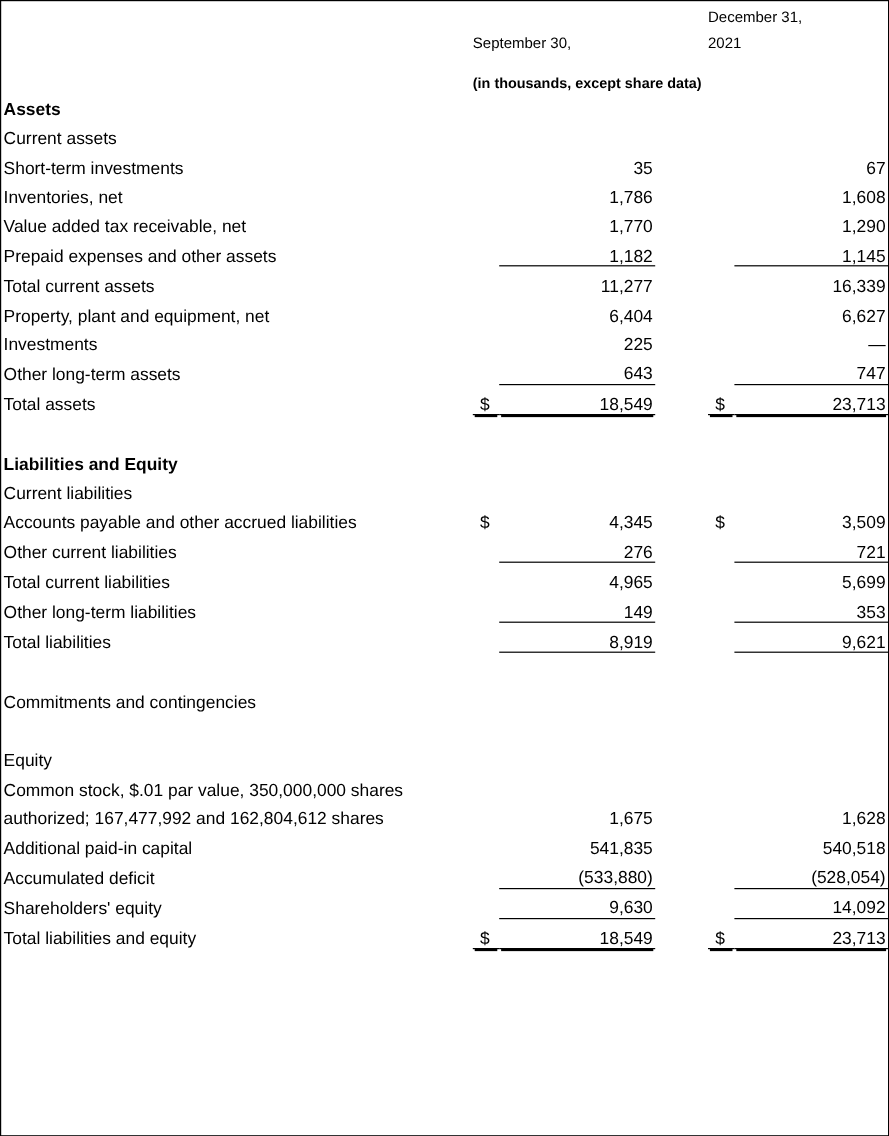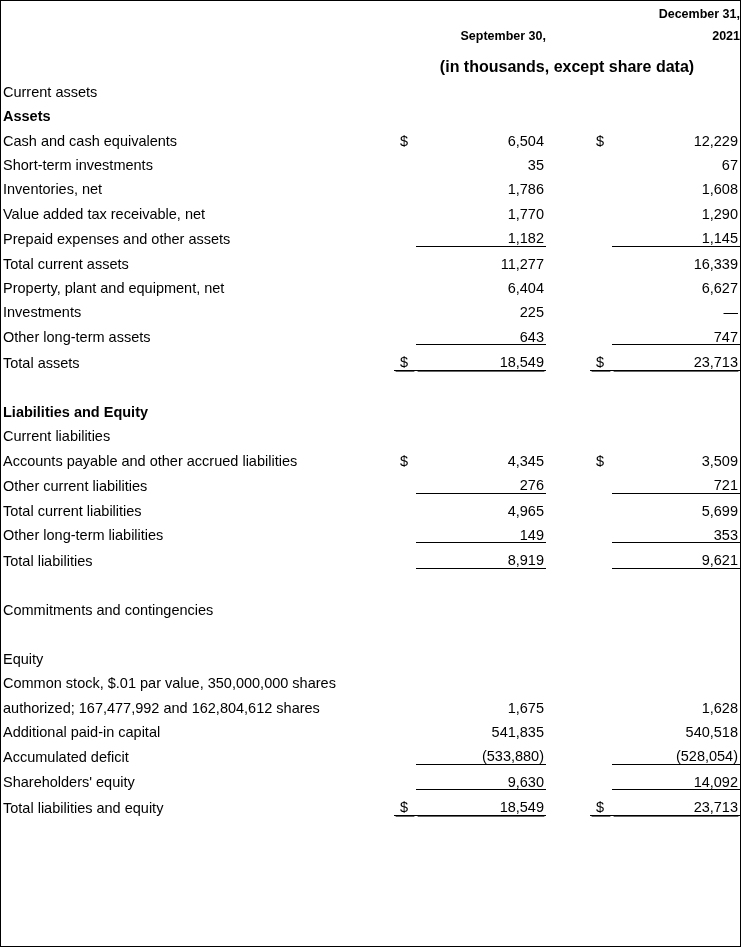--- a/index.html
+++ b/index.html
@@ -62,35 +62,34 @@
 
   .bold { font-weight: bold; }
   .rule-bottom { border-bottom: 1.6px solid #000; }
   .rule-double {
     border-bottom: 1.6px solid #000;
     box-shadow: 0 3.2px 0 -1.6px #000;
   }
 
   
   .hdr-cell {
-    text-align: right;
-    font-weight: bold;
+    text-align: left;
+    font-weight: normal;
     font-size: 12.5px;
     line-height: 1.0;
     vertical-align: bottom;
     white-space: nowrap;
   }
   .hdr-line { display: block; padding-bottom: 3px; }
   tr.hdr-row td { height: 22px; }
   tr.hdr-row-tall td { height: 23px; }
 
   .units {
-    text-align: center;
     font-weight: bold;
-    font-size: 16px;
+    font-size: 12px;
     white-space: nowrap;
   }
   tr.units-row td { height: 26px; padding-top: 4px; }
 
   sup.star {
     font-size: 9px;
     vertical-align: super;
     line-height: 0;
   }
 
@@ -128,44 +127,36 @@
         <td colspan="2" class="hdr-cell">
           <span class="hdr-line">2021</span>
         </td>
       </tr>
       <tr class="units-row">
         <td class="label"></td>
         <td colspan="5" class="units">(in thousands, except share data)</td>
       </tr>
 
       <tr>
+        <td class="label ind0 bold">Assets</td>
+        <td></td>
+          <td></td>
+        <td></td>
+        <td></td>
+          <td></td>
+      </tr>
+      <tr>
         <td class="label ind0">Current assets</td>
         <td></td>
           <td></td>
         <td></td>
         <td></td>
           <td></td>
       </tr>
-      <tr>
-        <td class="label ind0 bold">Assets</td>
-        <td></td>
-          <td></td>
-        <td></td>
-        <td></td>
-          <td></td>
-      </tr>
-
-      <tr>
-        <td class="label ind1">Cash and cash equivalents</td>
-        <td class="cur">$</td>
-        <td class="val">6,504</td>
-        <td></td>
-        <td class="cur">$</td>
-        <td class="val">12,229</td>
-      </tr>
+
       <tr>
         <td class="label ind1">Short-term investments</td>
         <td></td>
         <td class="val">35</td>
         <td></td>
         <td></td>
         <td class="val">67</td>
       </tr>
       <tr>
         <td class="label ind1">Inventories, net</td>

